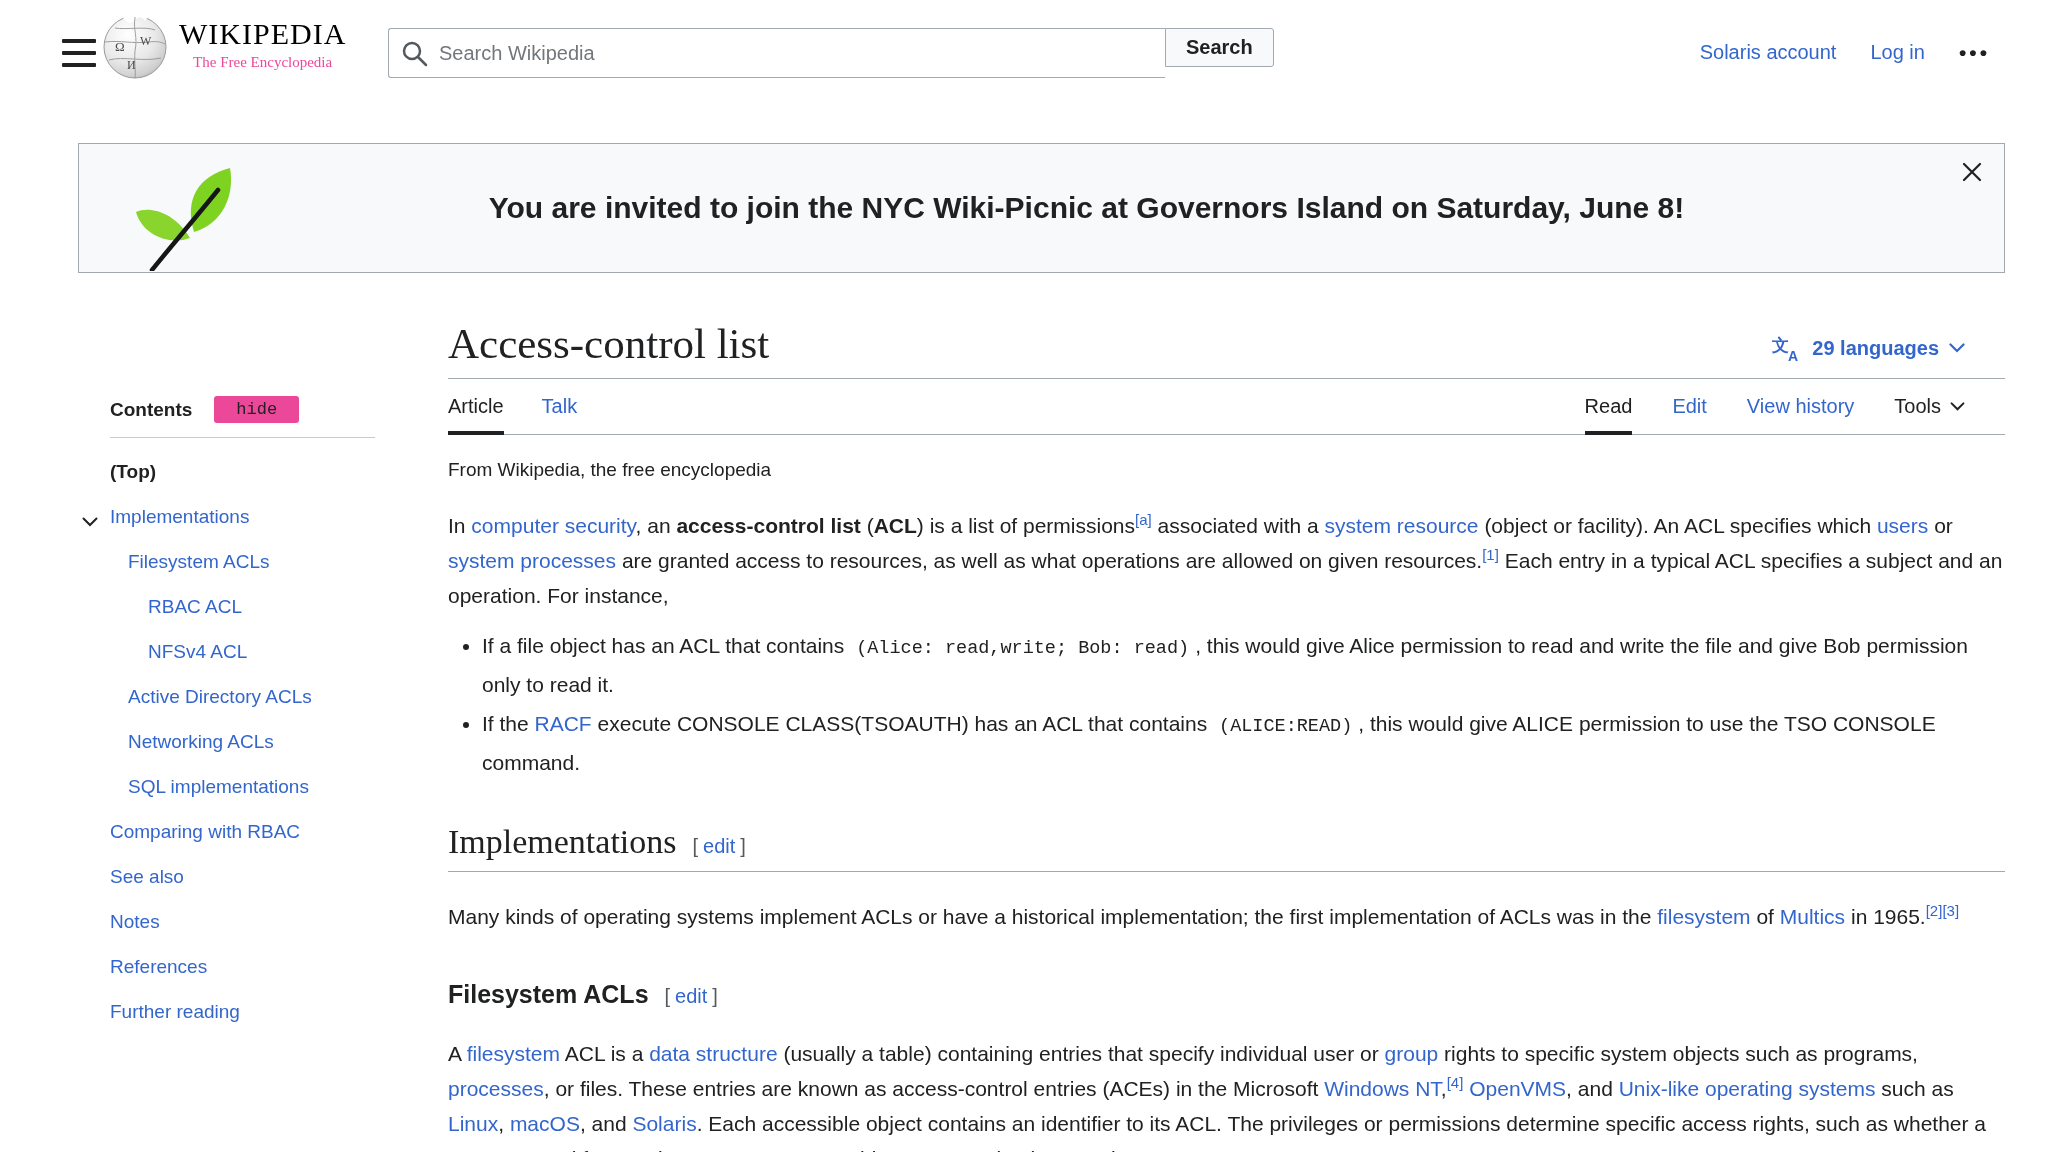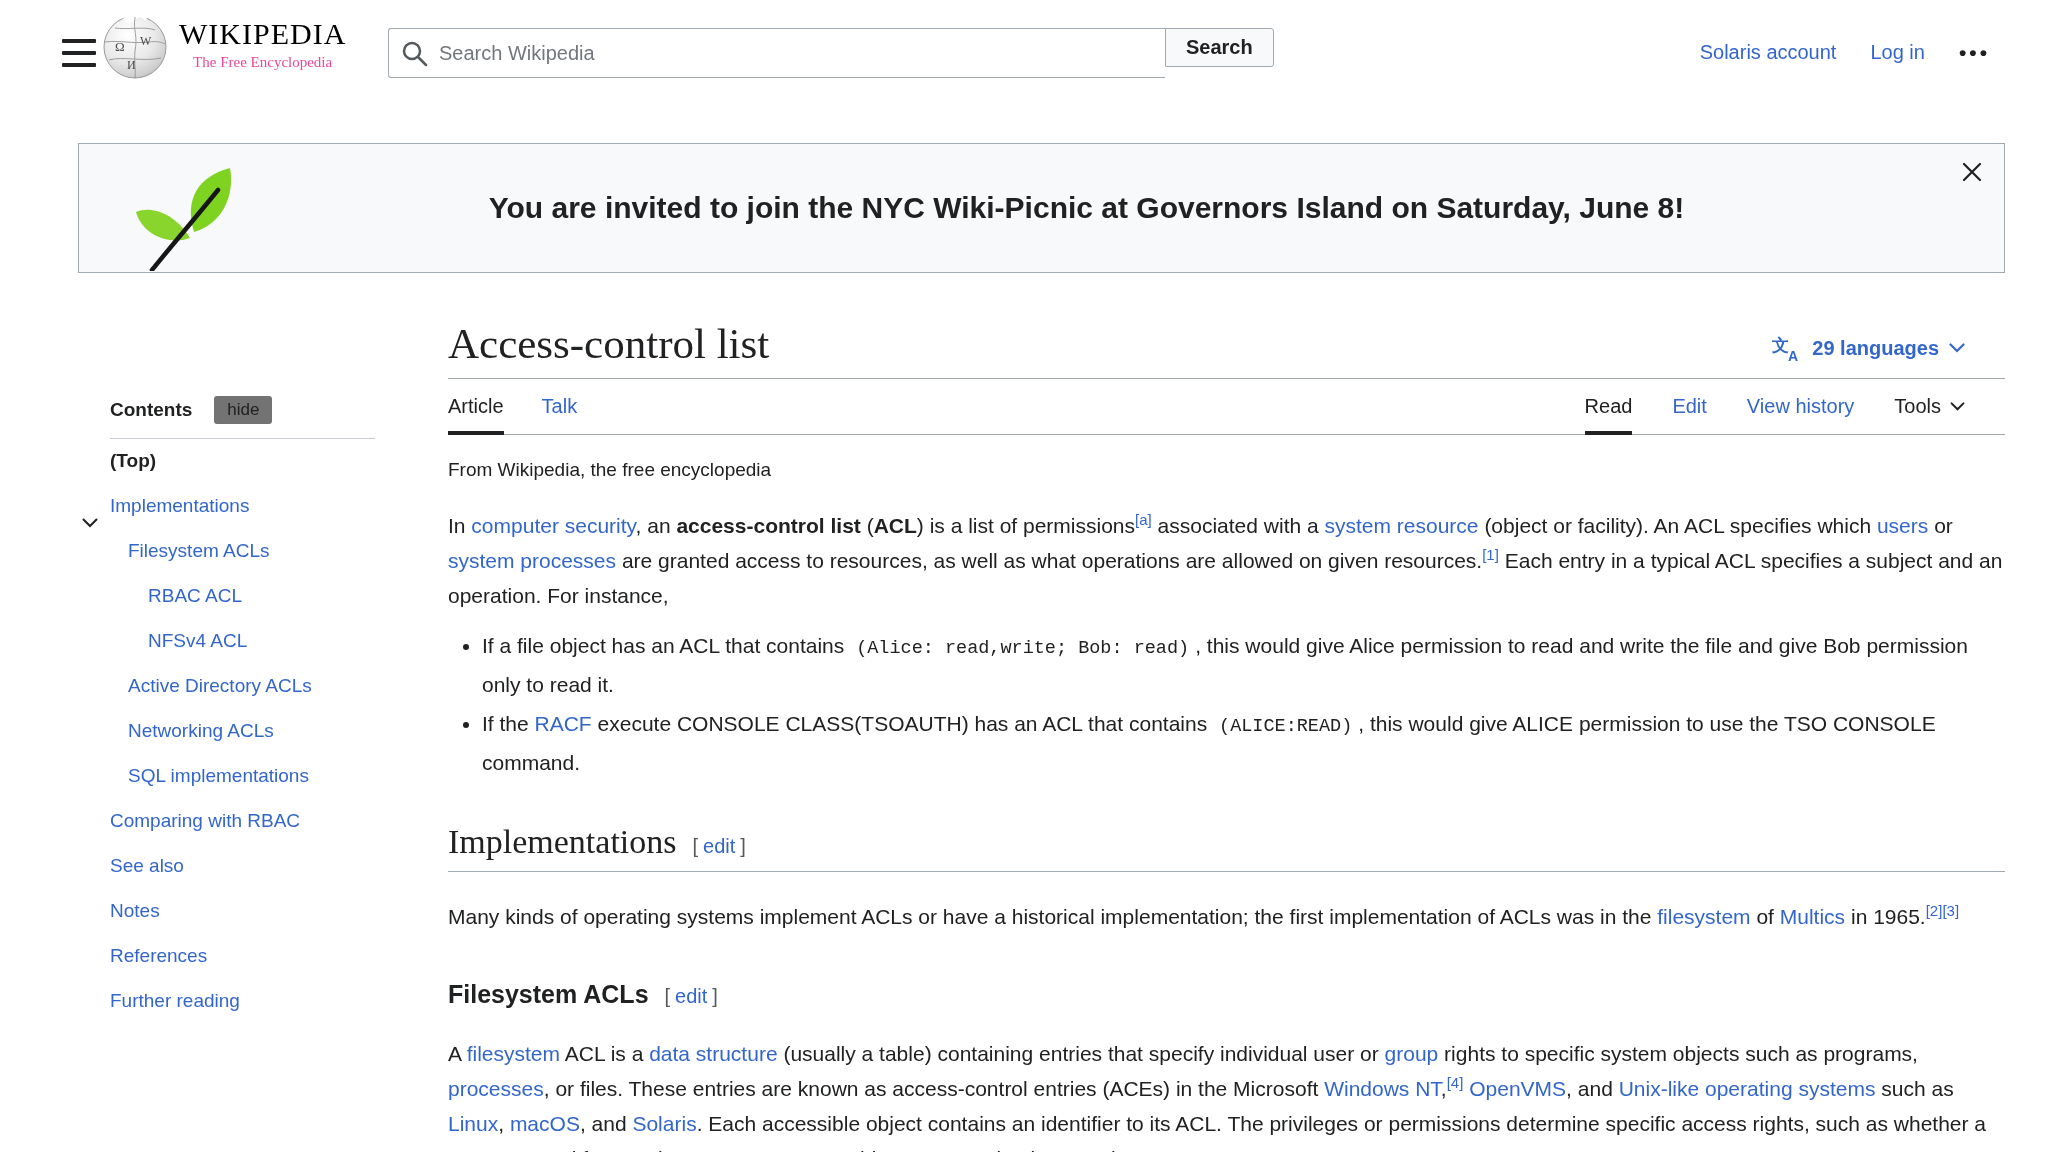--- a/index.html
+++ b/index.html
@@ -34,24 +34,24 @@
   
   .banner{position:absolute;left:78px;top:143px;width:1927px;height:130px;box-sizing:border-box;background:#f8f9fa;border:1.5px solid #a2a9b1;display:flex;align-items:center;}
   .banner-icon{margin-left:55px;margin-top:20px;flex:0 0 auto;}
   .banner-msg{flex:1;text-align:center;font-size:30px;font-weight:bold;color:#202122;padding-right:80px;}
   .banner-close{position:absolute;top:12px;right:16px;width:32px;height:32px;display:flex;align-items:center;justify-content:center;cursor:pointer;}
 
   
   .toc{position:absolute;left:110px;top:396px;width:290px;font-size:19px;}
   .toc-head{display:flex;align-items:center;gap:22px;}
   .toc-title{font-weight:bold;font-size:19px;color:#202122;}
-  .hide-btn{background:#737373;border:none;border-radius:3px;font-size:17px;padding:4px 13px;color:#202122;font-family:Liberation Sans, sans-serif;cursor:pointer;}
+  .hide-btn{background:#ec4899;border:none;border-radius:3px;font-size:17px;padding:4px 22px;color:#202122;font-family:Liberation Mono, monospace;cursor:pointer;}
   .toc-rule{border:none;border-top:1px solid #c8ccd1;margin:14px 0 0;width:265px;}
   .toc-list{list-style:none;margin:11px 0 0;padding:0;}
-  .toc-list li{height:45px;display:flex;align-items:flex-start;position:relative;}
+  .toc-list li{height:45px;display:flex;align-items:center;position:relative;}
   .toc-list li.lv1{padding-left:18px;}
   .toc-list li.lv2{padding-left:38px;}
   .toc-list a{color:#3366cc;}
   .toc-list li.toc-top a{color:#202122;font-weight:bold;}
   .toc-chevron{position:absolute;left:-28px;top:17px;cursor:pointer;}
 
   
   .content{position:absolute;left:448px;top:300px;width:1557px;}
   .title-row{display:flex;justify-content:space-between;align-items:flex-end;border-bottom:1px solid #a2a9b1;padding-bottom:12px;height:66px;}
   .page-title{font-family:"Liberation Serif","DejaVu Serif",serif;font-size:43px;font-weight:normal;margin:0;line-height:1.05;color:#202122;}

